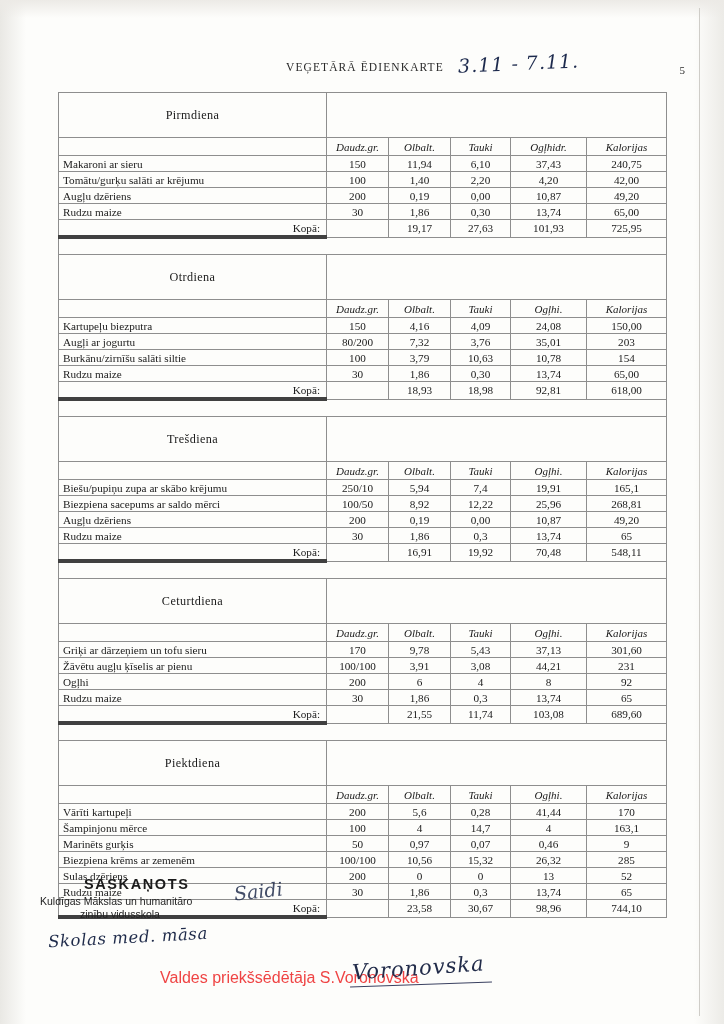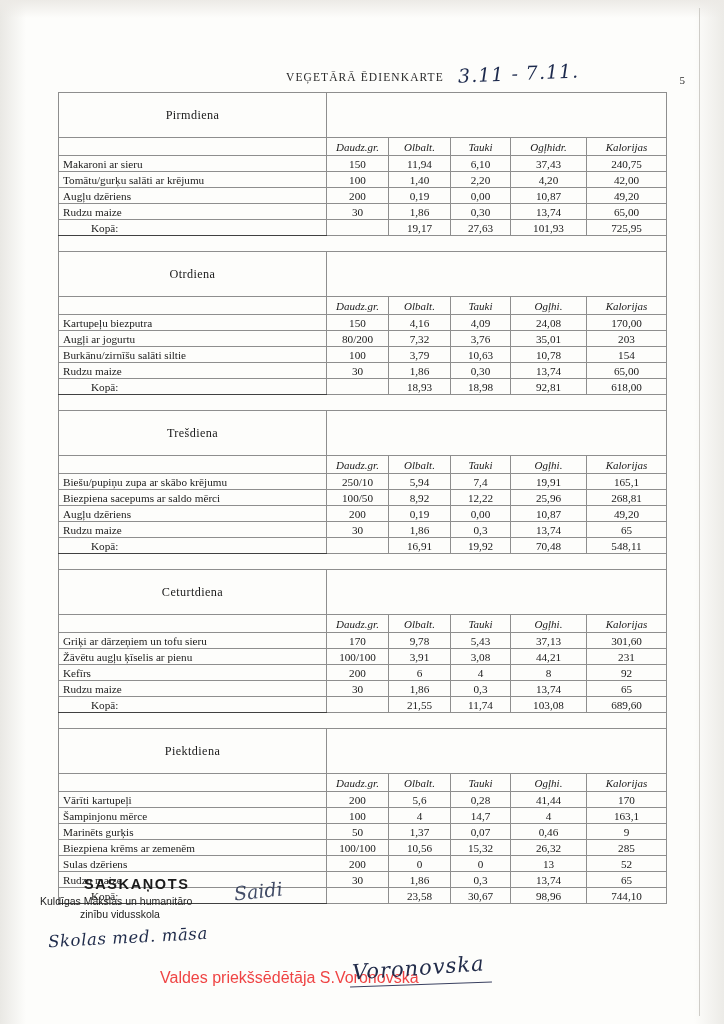--- a/index.html
+++ b/index.html
@@ -37,21 +37,21 @@
     background: linear-gradient(to bottom, #eceae6, rgba(255,255,255,0));
   }
   .scan-line-right {
     position: absolute;
     top: 8px; bottom: 8px; right: 24px; width: 1px;
     background: #cfcdc8;
   }
 
   .header {
     position: absolute;
-    top: 70px;
+    top: 60px;
     left: 0;
     right: 0;
     height: 22px;
   }
   .doc-title {
     position: absolute;
     left: 286px;
     top: 1px;
     font-size: 11.5px;
     letter-spacing: 1.1px;
@@ -129,24 +129,24 @@
     font-size: 11px;
     height: 17px;
   }
   tr.head-row td.head-blank {
     border-top: none;
     border-bottom: none;
     border-right: 1px solid #8e8e8e;
     border-left: 1px solid #8e8e8e;
   }
   tr.total-row td.total-label {
-    text-align: left;
+    text-align: right;
     padding-right: 6px;
     border-left: 1px solid #8e8e8e;
-    border-bottom: 1px solid #404040;
+    border-bottom: 4px solid #404040;
     border-top: none;
     padding-left: 32px;
   }
   .spacer-row td {
     border: none;
     height: 9px;
   }
 
   
   .footer {
@@ -321,21 +321,21 @@
           <td>Tauki</td>
           <td>Ogļhi.</td>
           <td>Kalorijas</td>
         </tr>
         <tr>
           <td class="name">Kartupeļu biezputra</td>
           <td class="num">150</td>
           <td class="num">4,16</td>
           <td class="num">4,09</td>
           <td class="num">24,08</td>
-          <td class="num">170,00</td>
+          <td class="num">150,00</td>
         </tr>
         <tr>
           <td class="name">Augļi ar jogurtu</td>
           <td class="num">80/200</td>
           <td class="num">7,32</td>
           <td class="num">3,76</td>
           <td class="num">35,01</td>
           <td class="num">203</td>
         </tr>
         <tr>
@@ -444,21 +444,21 @@
         </tr>
         <tr>
           <td class="name">Žāvētu augļu ķīselis ar pienu</td>
           <td class="num">100/100</td>
           <td class="num">3,91</td>
           <td class="num">3,08</td>
           <td class="num">44,21</td>
           <td class="num">231</td>
         </tr>
         <tr>
-          <td class="name">Kefīrs</td>
+          <td class="name">Ogļhi</td>
           <td class="num">200</td>
           <td class="num">6</td>
           <td class="num">4</td>
           <td class="num">8</td>
           <td class="num">92</td>
         </tr>
         <tr>
           <td class="name">Rudzu maize</td>
           <td class="num">30</td>
           <td class="num">1,86</td>
@@ -502,21 +502,21 @@
           <td class="name">Šampinjonu mērce</td>
           <td class="num">100</td>
           <td class="num">4</td>
           <td class="num">14,7</td>
           <td class="num">4</td>
           <td class="num">163,1</td>
         </tr>
         <tr>
           <td class="name">Marinēts gurķis</td>
           <td class="num">50</td>
-          <td class="num">1,37</td>
+          <td class="num">0,97</td>
           <td class="num">0,07</td>
           <td class="num">0,46</td>
           <td class="num">9</td>
         </tr>
         <tr>
           <td class="name">Biezpiena krēms ar zemenēm</td>
           <td class="num">100/100</td>
           <td class="num">10,56</td>
           <td class="num">15,32</td>
           <td class="num">26,32</td>

